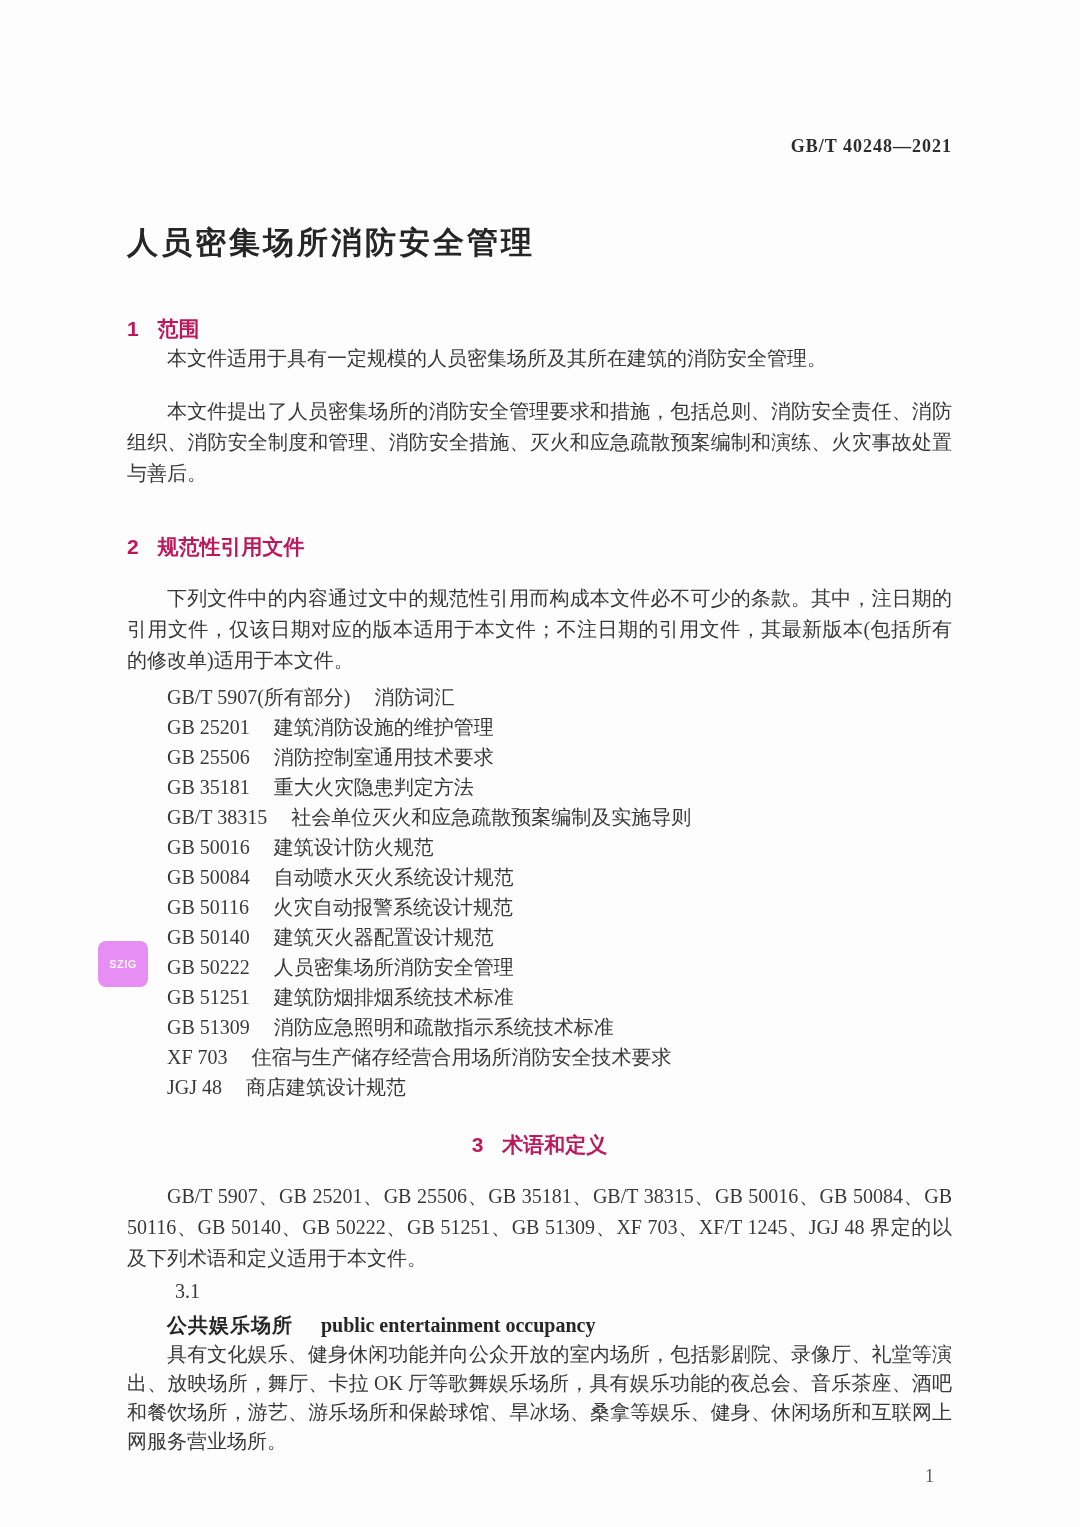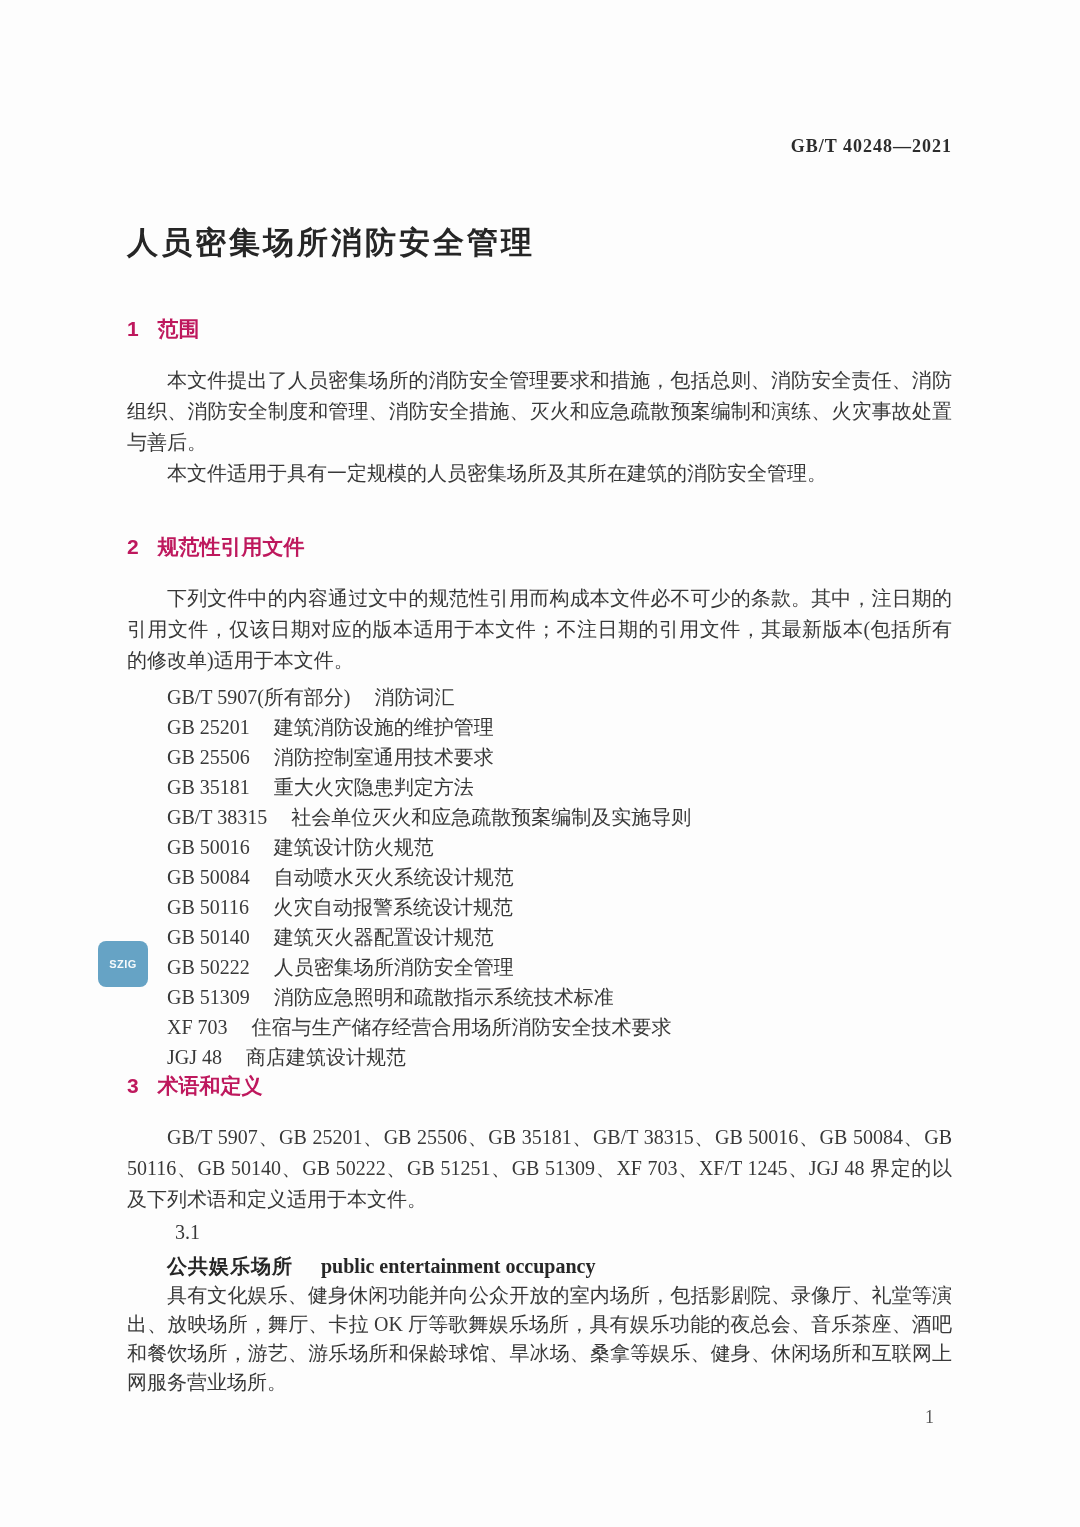--- a/index.html
+++ b/index.html
@@ -44,21 +44,21 @@
   .sec-heading {
     margin-top: 52px;
     font-size: 21px;
     line-height: 28px;
     font-weight: bold;
     color: #be185d;
     font-family: "Liberation Sans", "DejaVu Sans", sans-serif;
   }
   .sec-heading .sec-num { margin-right: 0.9em; }
   .sec-heading.h2 { margin-top: 44px; }
-  .sec-heading.h3 { margin-top: 0; }
+  .sec-heading.h3 { margin-top: 29px; text-align: center; }
   .para {
     margin: 22px 0 0 0;
     font-size: 20px;
     line-height: 31px;
     text-align: justify;
     text-indent: 2em;
     color: #383838;
   }
   .para.follow { margin-top: 0; }
   .ref-list {
@@ -105,21 +105,21 @@
     font-size: 18px;
     color: #555;
   }
   .watermark-badge {
     position: absolute;
     left: 98px;
     top: 941px;
     width: 50px;
     height: 46px;
     border-radius: 8px;
-    background: #0369a1;
+    background: #d946ef;
     opacity: 0.6;
     display: flex;
     align-items: center;
     justify-content: center;
     filter: blur(0.4px);
   }
   .watermark-badge span {
     color: rgba(255, 255, 255, 0.95);
     font-size: 11px;
     font-weight: bold;
@@ -138,39 +138,40 @@
 
   <div class="content">
 
     <div class="doc-number">GB/T 40248—2021</div>
 
     <h1 class="doc-title">人员密集场所消防安全管理</h1>
 
     <div class="sec-heading">
       <span class="sec-num">1</span><span>范围</span>
     </div>
+    <p class="para follow">本文件适用于具有一定规模的人员密集场所及其所在建筑的消防安全管理。</p>
     <p class="para">本文件提出了人员密集场所的消防安全管理要求和措施，包括总则、消防安全责任、消防组织、消防安全制度和管理、消防安全措施、灭火和应急疏散预案编制和演练、火灾事故处置与善后。</p>
-    <p class="para follow">本文件适用于具有一定规模的人员密集场所及其所在建筑的消防安全管理。</p>
 
     <div class="sec-heading h2">
       <span class="sec-num">2</span><span>规范性引用文件</span>
     </div>
     <p class="para">下列文件中的内容通过文中的规范性引用而构成本文件必不可少的条款。其中，注日期的引用文件，仅该日期对应的版本适用于本文件；不注日期的引用文件，其最新版本(包括所有的修改单)适用于本文件。</p>
 
     <ul class="ref-list">
       <li><span class="ref-code">GB/T 5907(所有部分)</span><span>消防词汇</span></li>
       <li><span class="ref-code">GB 25201</span><span>建筑消防设施的维护管理</span></li>
       <li><span class="ref-code">GB 25506</span><span>消防控制室通用技术要求</span></li>
       <li><span class="ref-code">GB 35181</span><span>重大火灾隐患判定方法</span></li>
       <li><span class="ref-code">GB/T 38315</span><span>社会单位灭火和应急疏散预案编制及实施导则</span></li>
       <li><span class="ref-code">GB 50016</span><span>建筑设计防火规范</span></li>
       <li><span class="ref-code">GB 50084</span><span>自动喷水灭火系统设计规范</span></li>
       <li><span class="ref-code">GB 50116</span><span>火灾自动报警系统设计规范</span></li>
       <li><span class="ref-code">GB 50140</span><span>建筑灭火器配置设计规范</span></li>
       <li><span class="ref-code">GB 50222</span><span>人员密集场所消防安全管理</span></li>
+      <li><span class="ref-code">GB 51251</span><span>建筑防烟排烟系统技术标准</span></li>
       <li><span class="ref-code">GB 51309</span><span>消防应急照明和疏散指示系统技术标准</span></li>
       <li><span class="ref-code">XF 703</span><span>住宿与生产储存经营合用场所消防安全技术要求</span></li>
       <li><span class="ref-code">JGJ 48</span><span>商店建筑设计规范</span></li>
     </ul>
 
     <div class="sec-heading h3">
       <span class="sec-num">3</span><span>术语和定义</span>
     </div>
     <p class="para">GB/T 5907、GB 25201、GB 25506、GB 35181、GB/T 38315、GB 50016、GB 50084、GB 50116、GB 50140、GB 50222、GB 51251、GB 51309、XF 703、XF/T 1245、JGJ 48 界定的以及下列术语和定义适用于本文件。</p>
 

